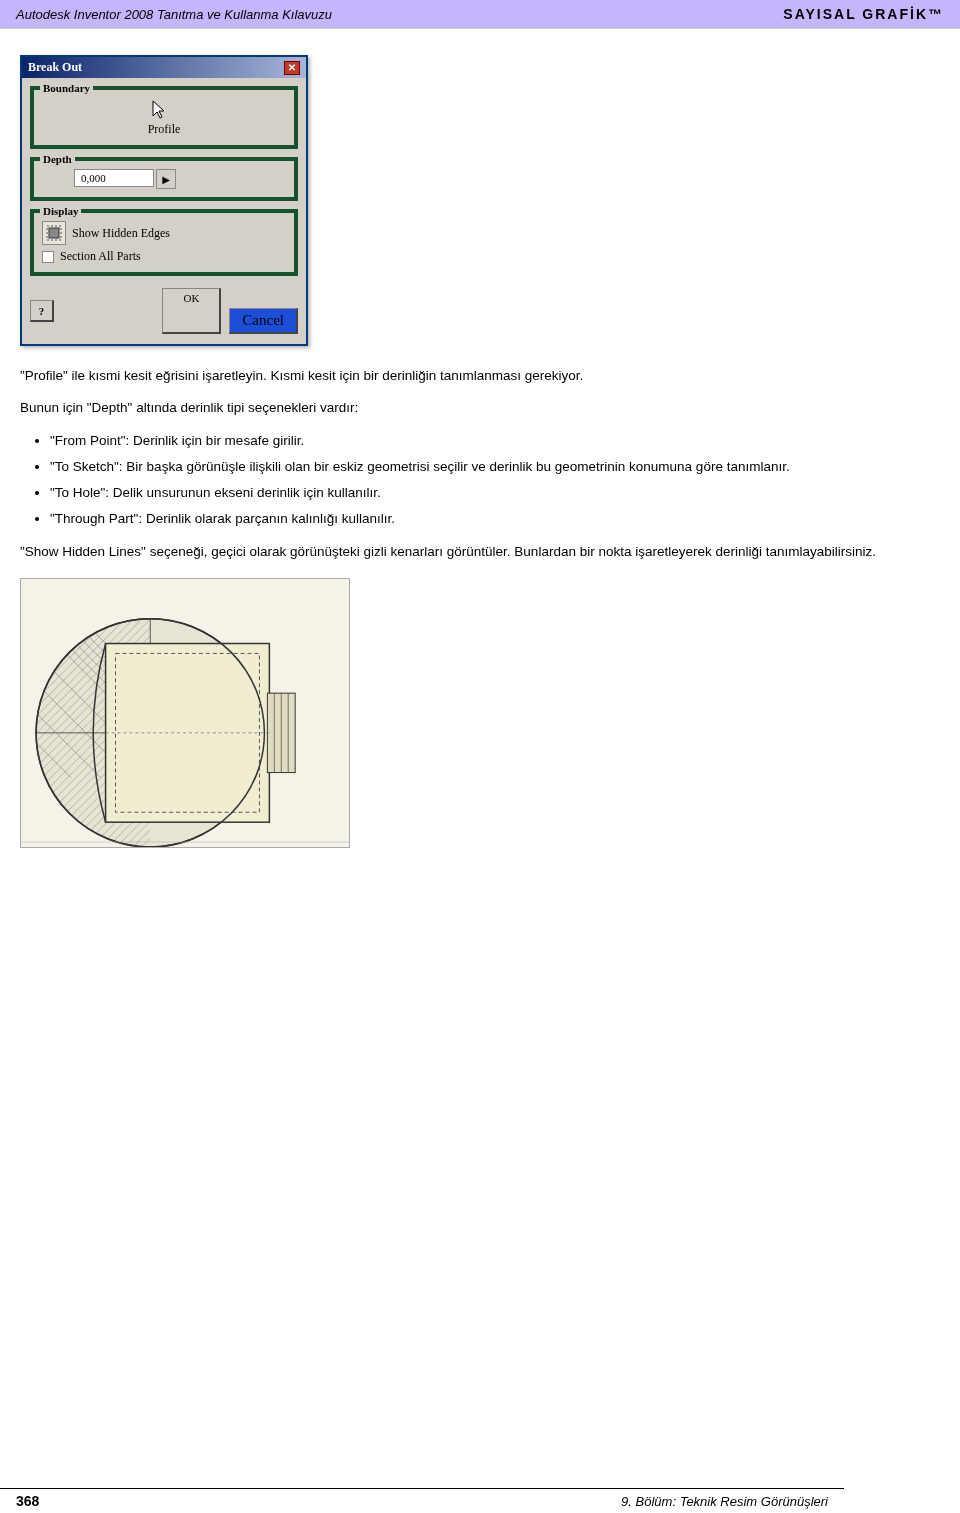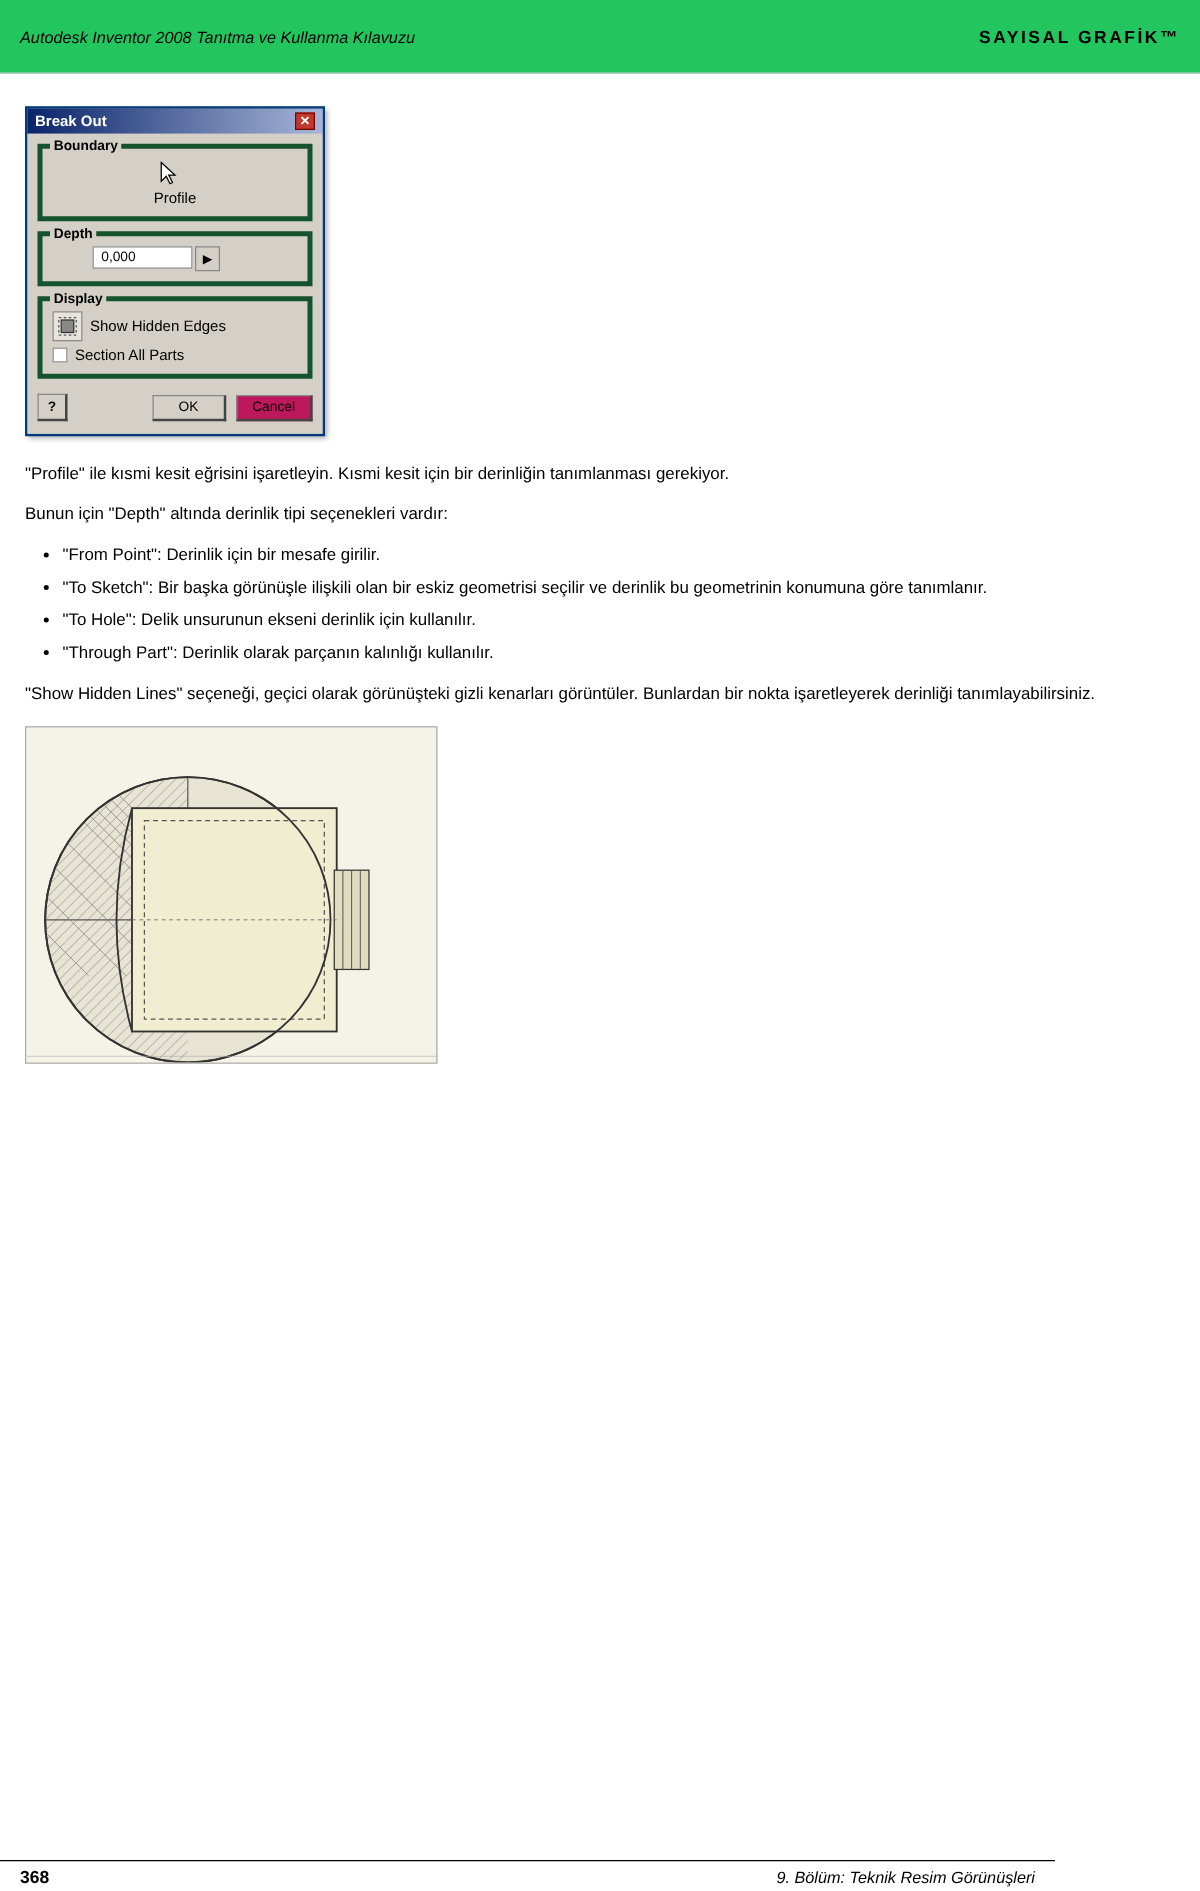--- a/index.html
+++ b/index.html
@@ -11,23 +11,23 @@
       font-size: 14px;
       color: #000;
       position: relative;
     }
 
     
     .header {
       display: flex;
       justify-content: space-between;
       align-items: flex-end;
-      padding: 21px 16px;
+      padding: 6px 16px;
       border-bottom: 1px solid #ccc;
-      background: #22c55e;
+      background: #c4b5fd;
     }
     .header-title {
       font-size: 13px;
       font-style: italic;
       color: #000;
     }
     .header-brand {
       font-size: 14px;
       font-weight: bold;
       letter-spacing: 2px;
@@ -39,24 +39,24 @@
       padding: 16px 20px;
       max-width: 960px;
     }
 
     
     .dialog-container {
       margin: 10px 0 20px 0;
     }
 
     .dialog-box {
-      width: 240px;
+      width: 288px;
       border: 2px solid #003a7a;
       background: #d4d0c8;
-      font-family: Liberation Sans, sans-serif;
+      font-family: Liberation Serif, serif;
       font-size: 12px;
       box-shadow: 2px 2px 4px rgba(0,0,0,0.3);
     }
 
     .dialog-titlebar {
       background: linear-gradient(to right, #0a246a, #a6b5d8);
       color: white;
       font-size: 12px;
       font-weight: bold;
       padding: 3px 6px;
@@ -234,27 +234,28 @@
       background: #d4d0c8;
       border: 1px solid #888;
       border-bottom: 2px solid #444;
       border-right: 2px solid #444;
       padding: 3px 20px;
       font-size: 11px;
       cursor: pointer;
     }
 
     .dialog-btn-cancel {
-      background: #be185d;
+      background: #1d4ed8;
       border: 1px solid #888;
       border-bottom: 2px solid #444;
       border-right: 2px solid #444;
       padding: 3px 12px;
-      font-size: 11px;
+      font-size: 15px;
       cursor: pointer;
+      margin-top: 20px;
     }
 
     
     .body-text {
       font-size: 13.5px;
       line-height: 1.5;
       margin: 10px 0 12px 0;
       color: #000;
     }
 

